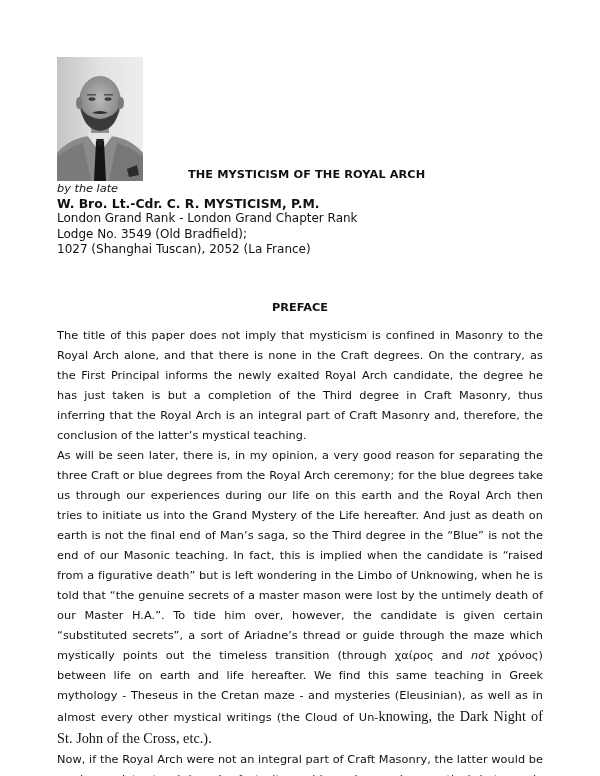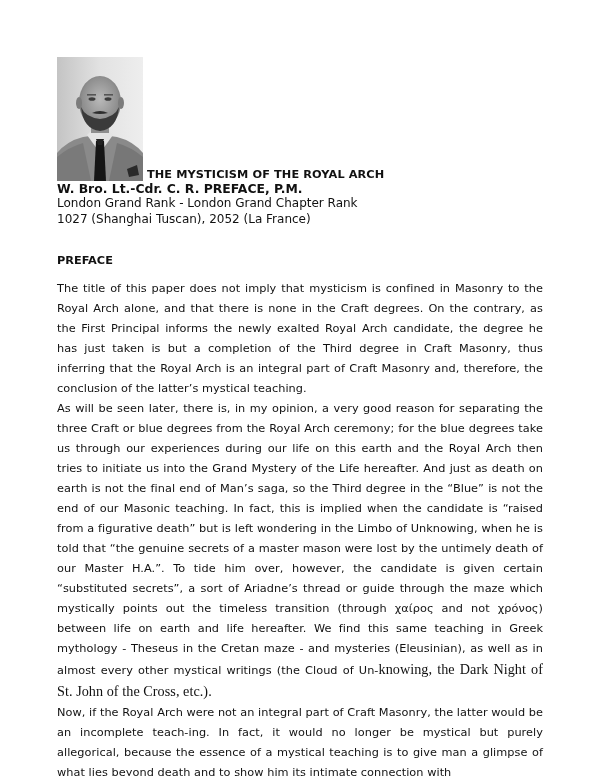--- a/index.html
+++ b/index.html
@@ -18,20 +18,21 @@
     .page {
       position: absolute;
       left: 57px;
       top: 56px;
       width: 486px;
     }
     .header-row {
       display: flex;
       align-items: flex-end;
       height: 125px;
+      gap: 41px;
     }
     .photo {
       width: 86px;
       height: 124px;
       position: relative;
       overflow: hidden;
       background: linear-gradient(90deg, #cfcfcf 0%, #e6e6e6 60%, #f0f0f0 100%);
       flex: 0 0 auto;
     }
     .photo svg { display: block; }
@@ -52,39 +53,39 @@
     .author {
       font-weight: bold;
       font-size: 12.4px;
       line-height: 15px;
     }
     .rank-line {
       font-size: 12px;
       line-height: 15.5px;
     }
     .preface {
-      text-align: left;
+      text-align: center;
       font-weight: bold;
       font-size: 11.3px;
-      margin-top: 27px;
+      margin-top: 43px;
       margin-bottom: 11px;
       line-height: 14px;
     }
     .para {
       font-size: 11.3px;
       line-height: 20px;
       text-align: justify;
       margin: 0;
       letter-spacing: 0.05px;
     }
     .serif {
       font-family: "Liberation Serif", "DejaVu Serif", serif;
       font-size: 14.2px;
     }
-    .it { }
+    .it { font-style: italic; }
   </style>
 </head>
 <body>
 
 <div class="page">
 
   <div class="header-row">
     <div class="photo" title="Portrait of W. Bro. Lt.-Cdr. C. R. Manasseh">
       <svg width="86" height="124" viewBox="0 0 86 124">
         <defs>
@@ -126,22 +127,24 @@
 
         <ellipse cx="22" cy="46" rx="3" ry="6" fill="#7c7c7c"></ellipse>
         <ellipse cx="64" cy="46" rx="3" ry="6" fill="#7c7c7c"></ellipse>
 
         <path d="M70 112 L80 108 L82 118 L72 120 Z" fill="#2a2a2a"></path>
       </svg>
     </div>
     <div class="title">THE MYSTICISM OF THE ROYAL ARCH</div>
   </div>
 
-  <div class="author">W. Bro. Lt.-Cdr. C. R. PREFACE, P.M.</div>
+  <div class="byline">by the late</div>
+  <div class="author">W. Bro. Lt.-Cdr. C. R. MYSTICISM, P.M.</div>
   <div class="rank-line">London Grand Rank - London Grand Chapter Rank</div>
+  <div class="rank-line">Lodge No. 3549 (Old Bradfield);</div>
   <div class="rank-line">1027 (Shanghai Tuscan), 2052 (La France)</div>
 
   <div class="preface">PREFACE</div>
 
   <p class="para">The title of this paper does not imply that mysticism is confined in Masonry to the Royal Arch alone, and that there is none in the Craft degrees. On the contrary, as the First Principal informs the newly exalted Royal Arch candidate, the degree he has just taken is but a completion of the Third degree in Craft Masonry, thus inferring that the Royal Arch is an integral part of Craft Masonry and, therefore, the conclusion of the latter’s mystical teaching.</p>
 
   <p class="para"><span>As will be seen later, there is, in my opinion, a very good reason for separating the three Craft or blue degrees from the Royal Arch ceremony; for the blue degrees take us through our experiences during our life on this earth and the Royal Arch then tries to initiate us into the Grand Mystery of the Life hereafter. And just as death on earth is not the final end of Man’s saga, so the Third degree in the “Blue” is not the end of our Masonic teaching. In fact, this is implied when the candidate is “raised from a figurative death” but is left wondering in the Limbo of Unknowing, when he is told that “the genuine secrets of a master mason were lost by the untimely death of our Master H.A.”. To tide him over, however, the candidate is given certain “substituted secrets”, a sort of Ariadne’s thread or guide through the maze which mystically points out the timeless transition (through χαίρος and </span><span class="it">not</span><span> χρόνος) between life on earth and life hereafter. We find this same teaching in Greek mythology - Theseus in the Cretan maze - and mysteries (Eleusinian), as well as in almost every other mystical writings (the Cloud of Un-</span><span class="serif">knowing, the Dark Night of St. John of the Cross, etc.).</span></p>
 
   <p class="para">Now, if the Royal Arch were not an integral part of Craft Masonry, the latter would be an incomplete teach-ing. In fact, it would no longer be mystical but purely allegorical, because the essence of a mystical teaching is to give man a glimpse of what lies beyond death and to show him its intimate connection with</p>
 

